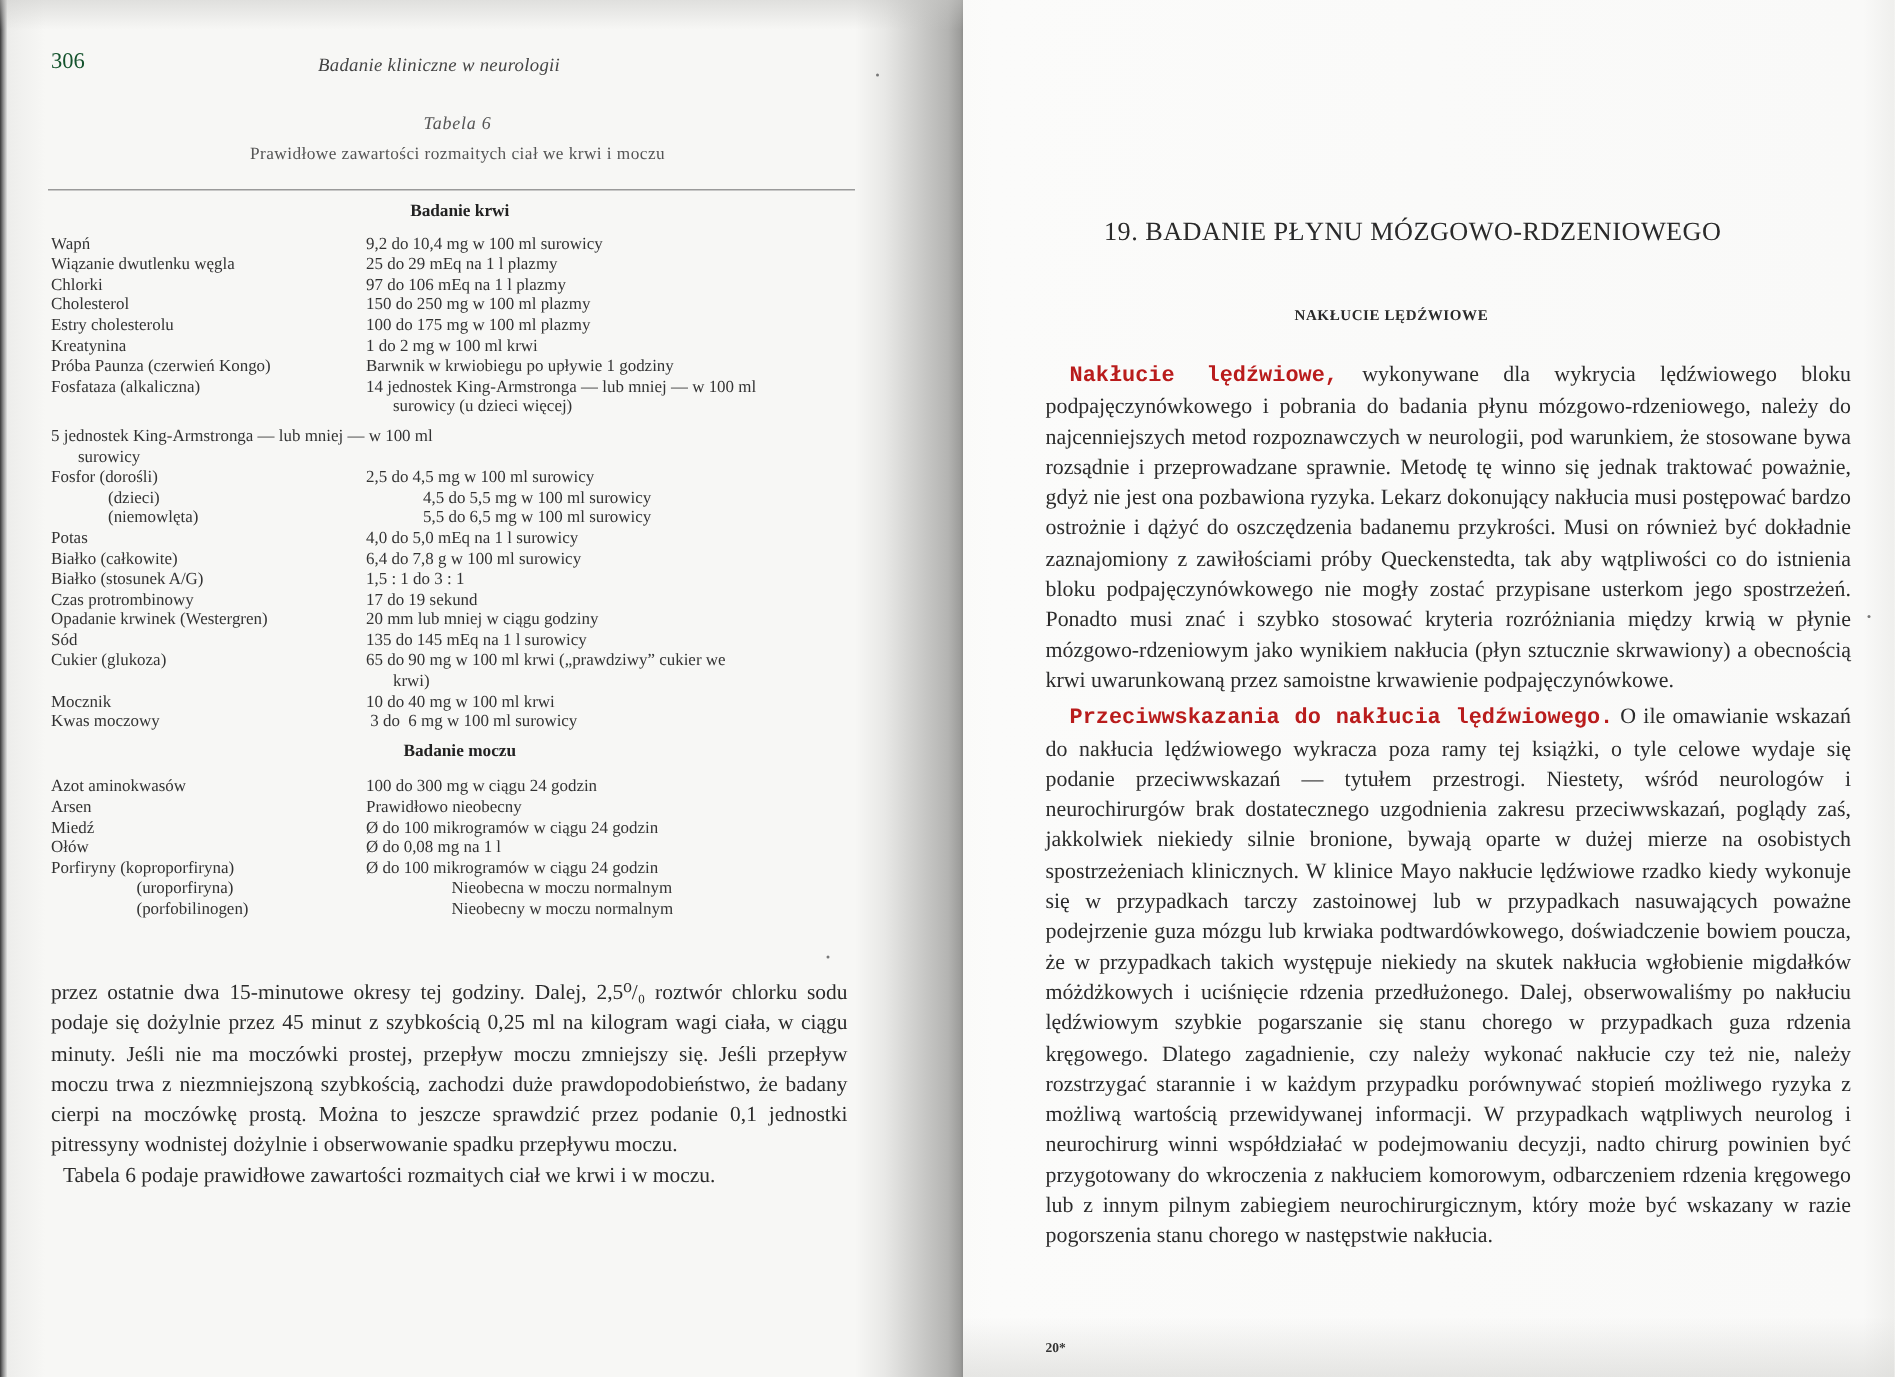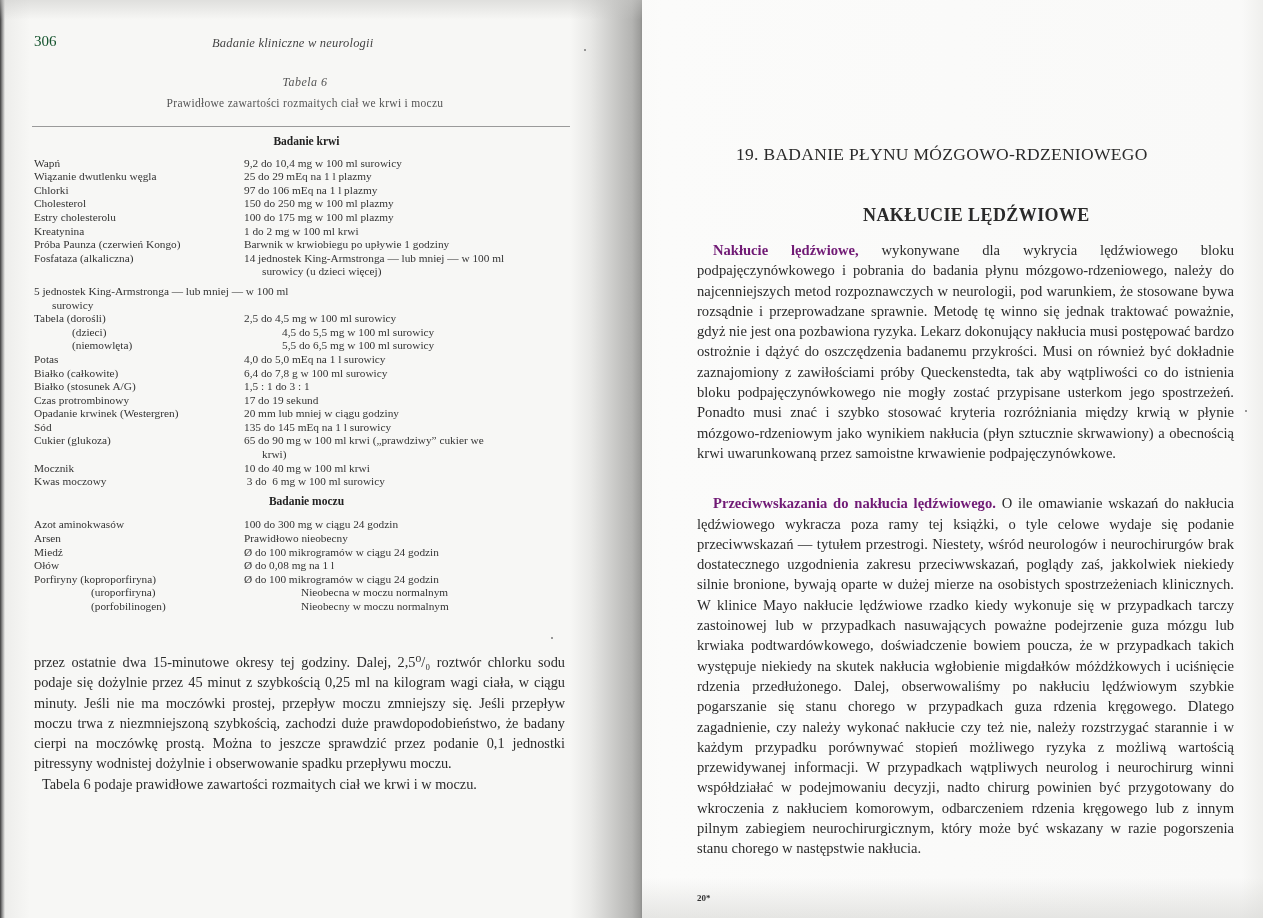--- a/index.html
+++ b/index.html
@@ -43,25 +43,25 @@
   .indent1 { padding-left: 38px; }
   .indent2 { padding-left: 57px; }
   .gap { height: 6px; }
 
   .lbody { position: absolute; left: 34px; top: 652px; width: 531px; font-size: 14.3px; line-height: 20.3px; color: #2b2b2b; text-align: justify; }
   .lbody p { margin: 0; }
   .lbody p.ind { text-indent: 8px; }
 
   
   .chapter-title { position: absolute; left: 736px; top: 144px; font-size: 17.5px; color: #2a2a2a; letter-spacing: 0.3px; }
-  .section-title { position: absolute; left: 863px; top: 205px; font-size: 18px; font-weight: bold; color: #2a2a2a; letter-spacing: 0.4px; }
+  .section-title { position: absolute; left: 863px; top: 205px; font-size: 10px; font-weight: bold; color: #2a2a2a; letter-spacing: 0.4px; }
   .rbody { position: absolute; left: 697px; top: 240px; width: 537px; font-size: 14.6px; line-height: 20.3px; color: #2b2b2b; text-align: justify; }
   .rbody p { margin: 0; text-indent: 16px; }
-  .rbody p + p { margin-top: 30px; }
-  .rbody b { color: #701a75; }
+  .rbody p + p { margin-top: 4px; }
+  .rbody b { color: #b91c1c; font-family: Liberation Mono, monospace; }
   .signature { position: absolute; left: 697px; top: 893px; font-size: 9px; font-weight: bold; color: #333; }
   .dot { position: absolute; width: 2px; height: 2px; background: #777; border-radius: 50%; }
 </style>
 </head>
 <body>
 
 <div class="spread">
   <div class="page-left"></div>
   <div class="page-right"></div>
   <div class="top-smudge"></div>
@@ -106,21 +106,21 @@
       </div>
     <div class="trow">
         <span class="tname">Fosfataza (alkaliczna)</span>
         <span class="tval"><span>14 jednostek King-Armstronga — lub mniej — w 100 ml</span><span class="cont">surowicy (u dzieci więcej)</span></span>
       </div>
     <div class="gap"></div>
     <div class="trow">
         <span class="tval"><span>5 jednostek King-Armstronga — lub mniej — w 100 ml</span><span class="cont">surowicy</span></span>
       </div>
     <div class="trow">
-        <span class="tname">Tabela (dorośli)</span>
+        <span class="tname">Fosfor (dorośli)</span>
         <span class="tval">2,5 do 4,5 mg w 100 ml surowicy</span>
       </div>
     <div class="trow">
         <span class="tname indent1">(dzieci)</span>
         <span class="tval">4,5 do 5,5 mg w 100 ml surowicy</span>
       </div>
     <div class="trow">
         <span class="tname indent1">(niemowlęta)</span>
         <span class="tval">5,5 do 6,5 mg w 100 ml surowicy</span>
       </div>

